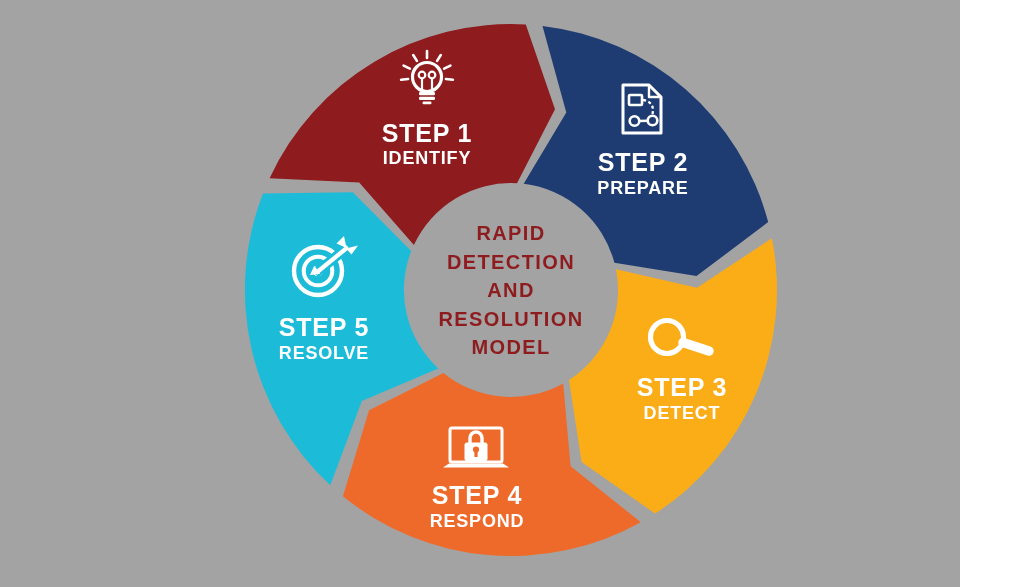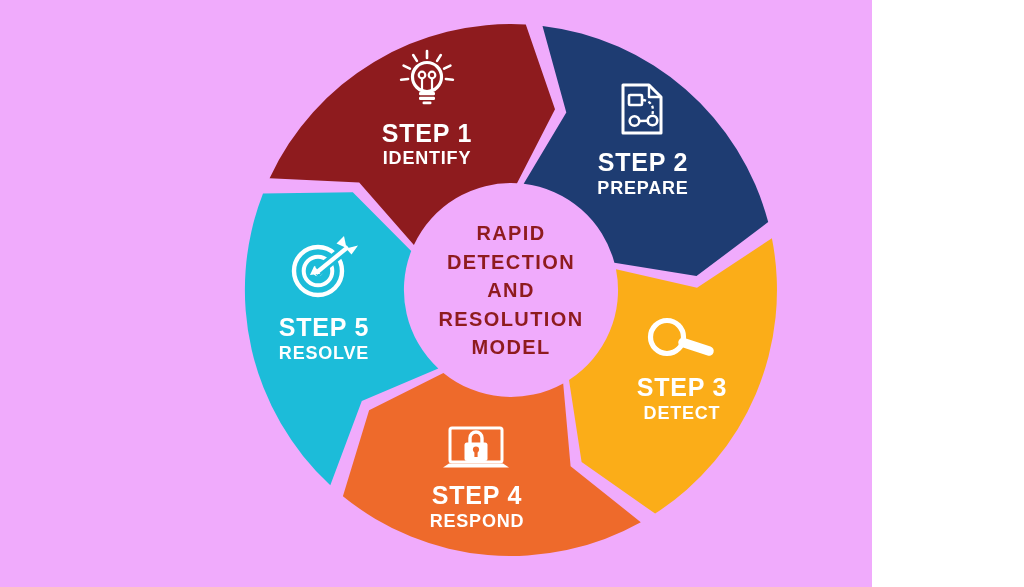--- a/index.html
+++ b/index.html
@@ -1,19 +1,19 @@
 <!DOCTYPE html>
 <html><head>
 <meta charset="utf-8">
 <style>
   html, body { margin: 0; padding: 0; background: #ffffff; }
   .canvas {
     position: relative;
-    width: 872px; height: 587px;
-    background: #f0abfc;
+    width: 960px; height: 587px;
+    background: #a3a3a3;
     font-family: "Liberation Sans", sans-serif;
     overflow: hidden;
   }
   svg { display: block; }
   text { font-family: "Liberation Sans", sans-serif; font-weight: bold; }
   .step-title   { font-size: 25px; letter-spacing: 0.8px; fill: #ffffff; text-anchor: middle; }
   .step-sub     { font-size: 18px; letter-spacing: 0.8px; fill: #ffffff; text-anchor: middle; }
   .center-line  { font-size: 20px; letter-spacing: 1.4px; text-anchor: middle; }
   .icon-stroke  { stroke: #ffffff; fill: none; }
 </style>

